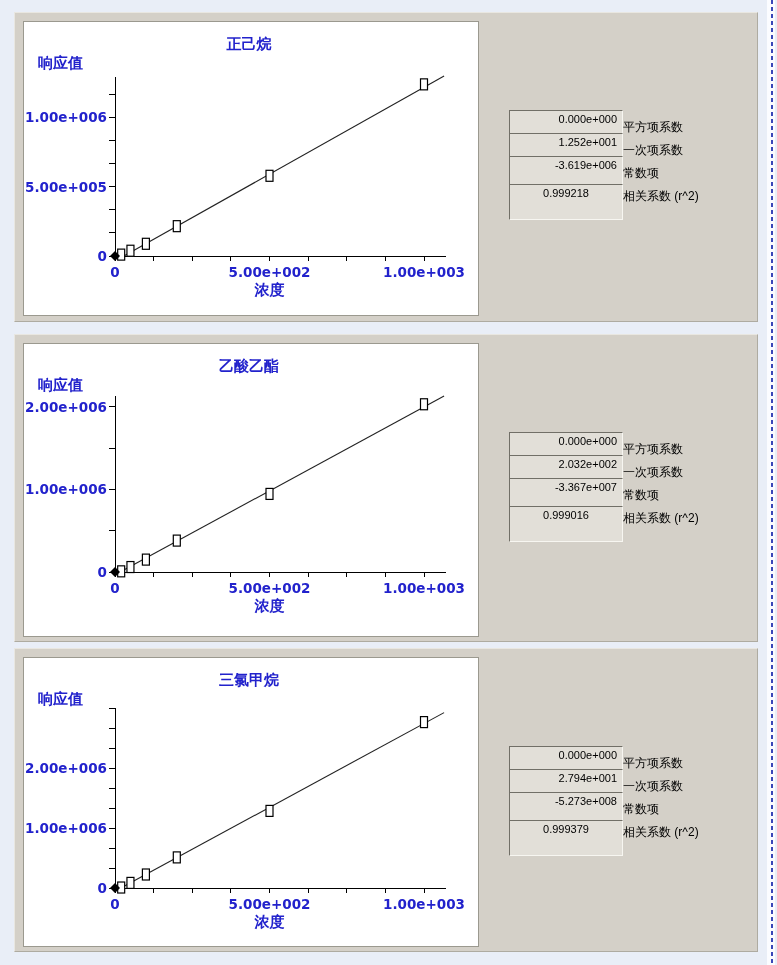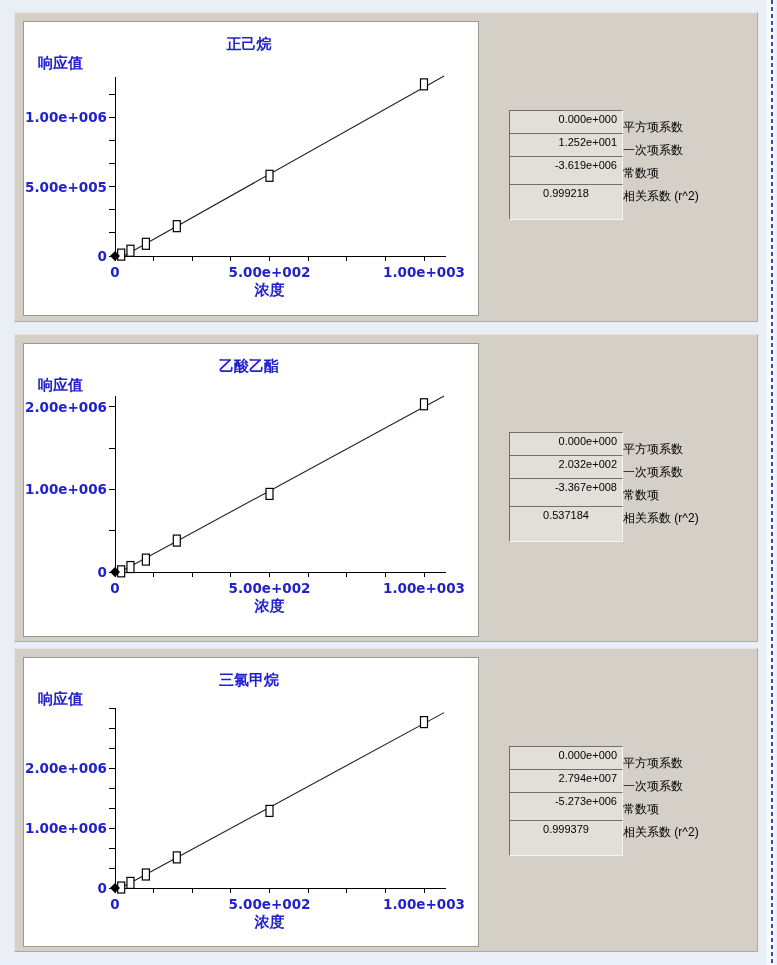--- a/index.html
+++ b/index.html
@@ -147,25 +147,25 @@
     <div class="fields">
       <div class="frow">
         <div class="valbox">0.000e+000</div>
         <div class="flabel">平方项系数</div>
       </div>
       <div class="frow">
         <div class="valbox">2.032e+002</div>
         <div class="flabel">一次项系数</div>
       </div>
       <div class="frow">
-        <div class="valbox">-3.367e+008</div>
+        <div class="valbox">-3.367e+007</div>
         <div class="flabel">常数项</div>
       </div>
       <div class="frow">
-        <div class="valbox center">0.537184</div>
+        <div class="valbox center">0.999016</div>
         <div class="flabel">相关系数 (r^2)</div>
       </div>
     </div>
   </div>
 
   <div class="panel" style="top:648px;height:304px;">
     <div class="chartbox" style="height:288px;">
       <svg width="454" height="288">
           <line x1="91" y1="50" x2="91" y2="230" stroke="#000" stroke-width="1" shape-rendering="crispEdges"></line>
           <line x1="91" y1="230" x2="422" y2="230" stroke="#000" stroke-width="1" shape-rendering="crispEdges"></line>
@@ -206,25 +206,25 @@
           <rect x="396.5" y="58.599999999999994" width="7" height="11" fill="#ffffff" stroke="#000" stroke-width="1.2"></rect>
           <path d="M 86 230 L 91 225 L 96 230 L 91 235 Z" fill="#000"></path>
         </svg>
     </div>
     <div class="fields">
       <div class="frow">
         <div class="valbox">0.000e+000</div>
         <div class="flabel">平方项系数</div>
       </div>
       <div class="frow">
-        <div class="valbox">2.794e+007</div>
+        <div class="valbox">2.794e+001</div>
         <div class="flabel">一次项系数</div>
       </div>
       <div class="frow">
-        <div class="valbox">-5.273e+006</div>
+        <div class="valbox">-5.273e+008</div>
         <div class="flabel">常数项</div>
       </div>
       <div class="frow">
         <div class="valbox center">0.999379</div>
         <div class="flabel">相关系数 (r^2)</div>
       </div>
     </div>
   </div>
 
   <div class="dash-strip"></div>

